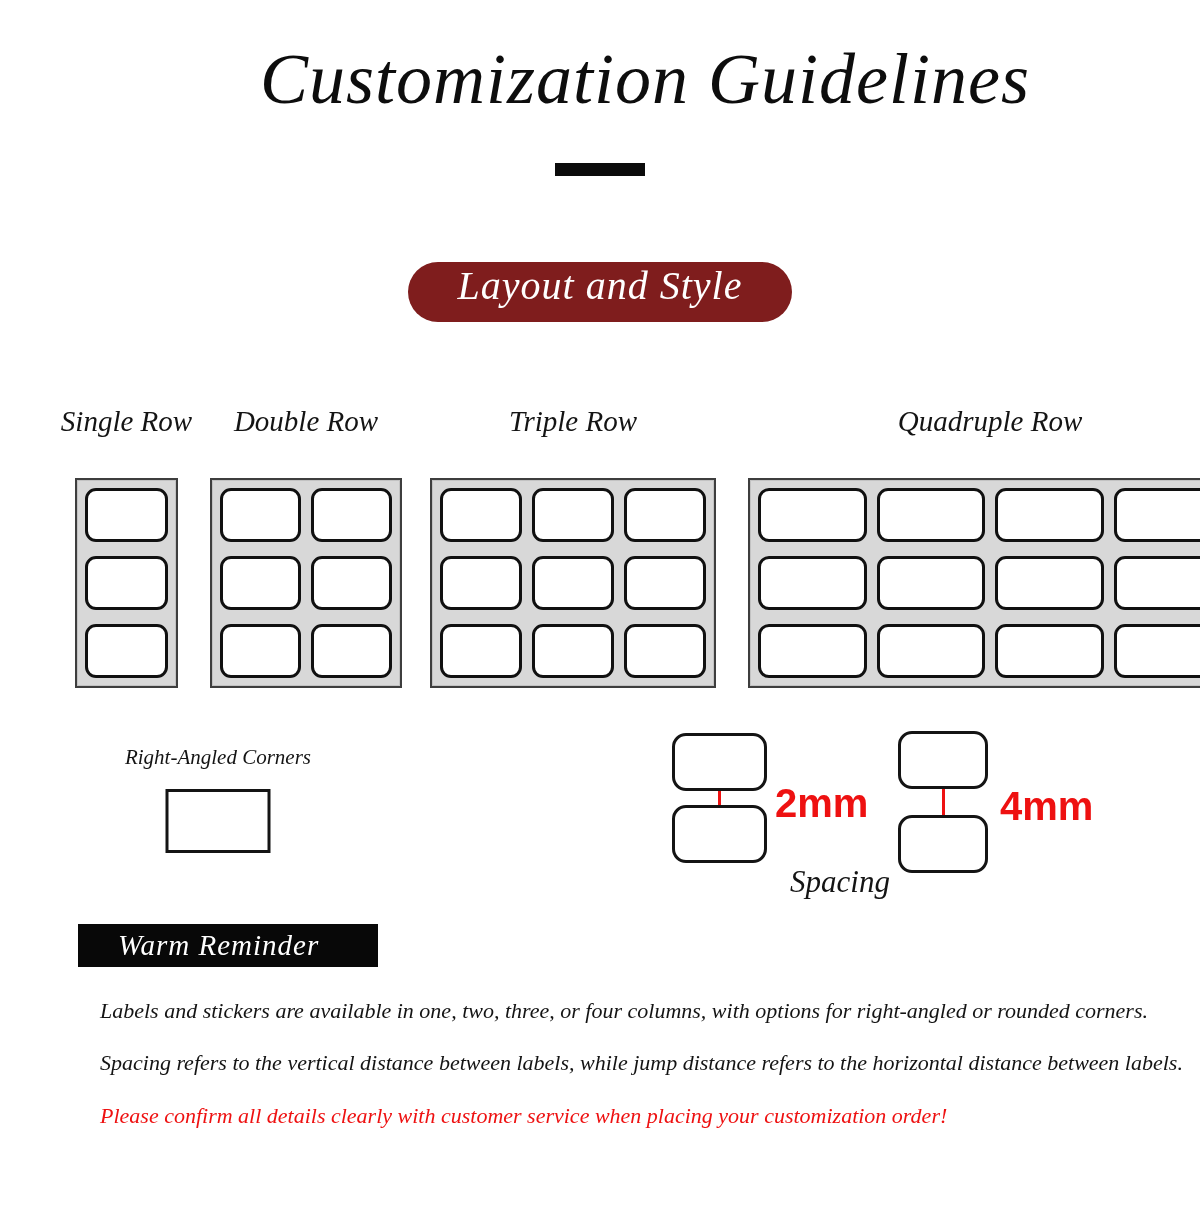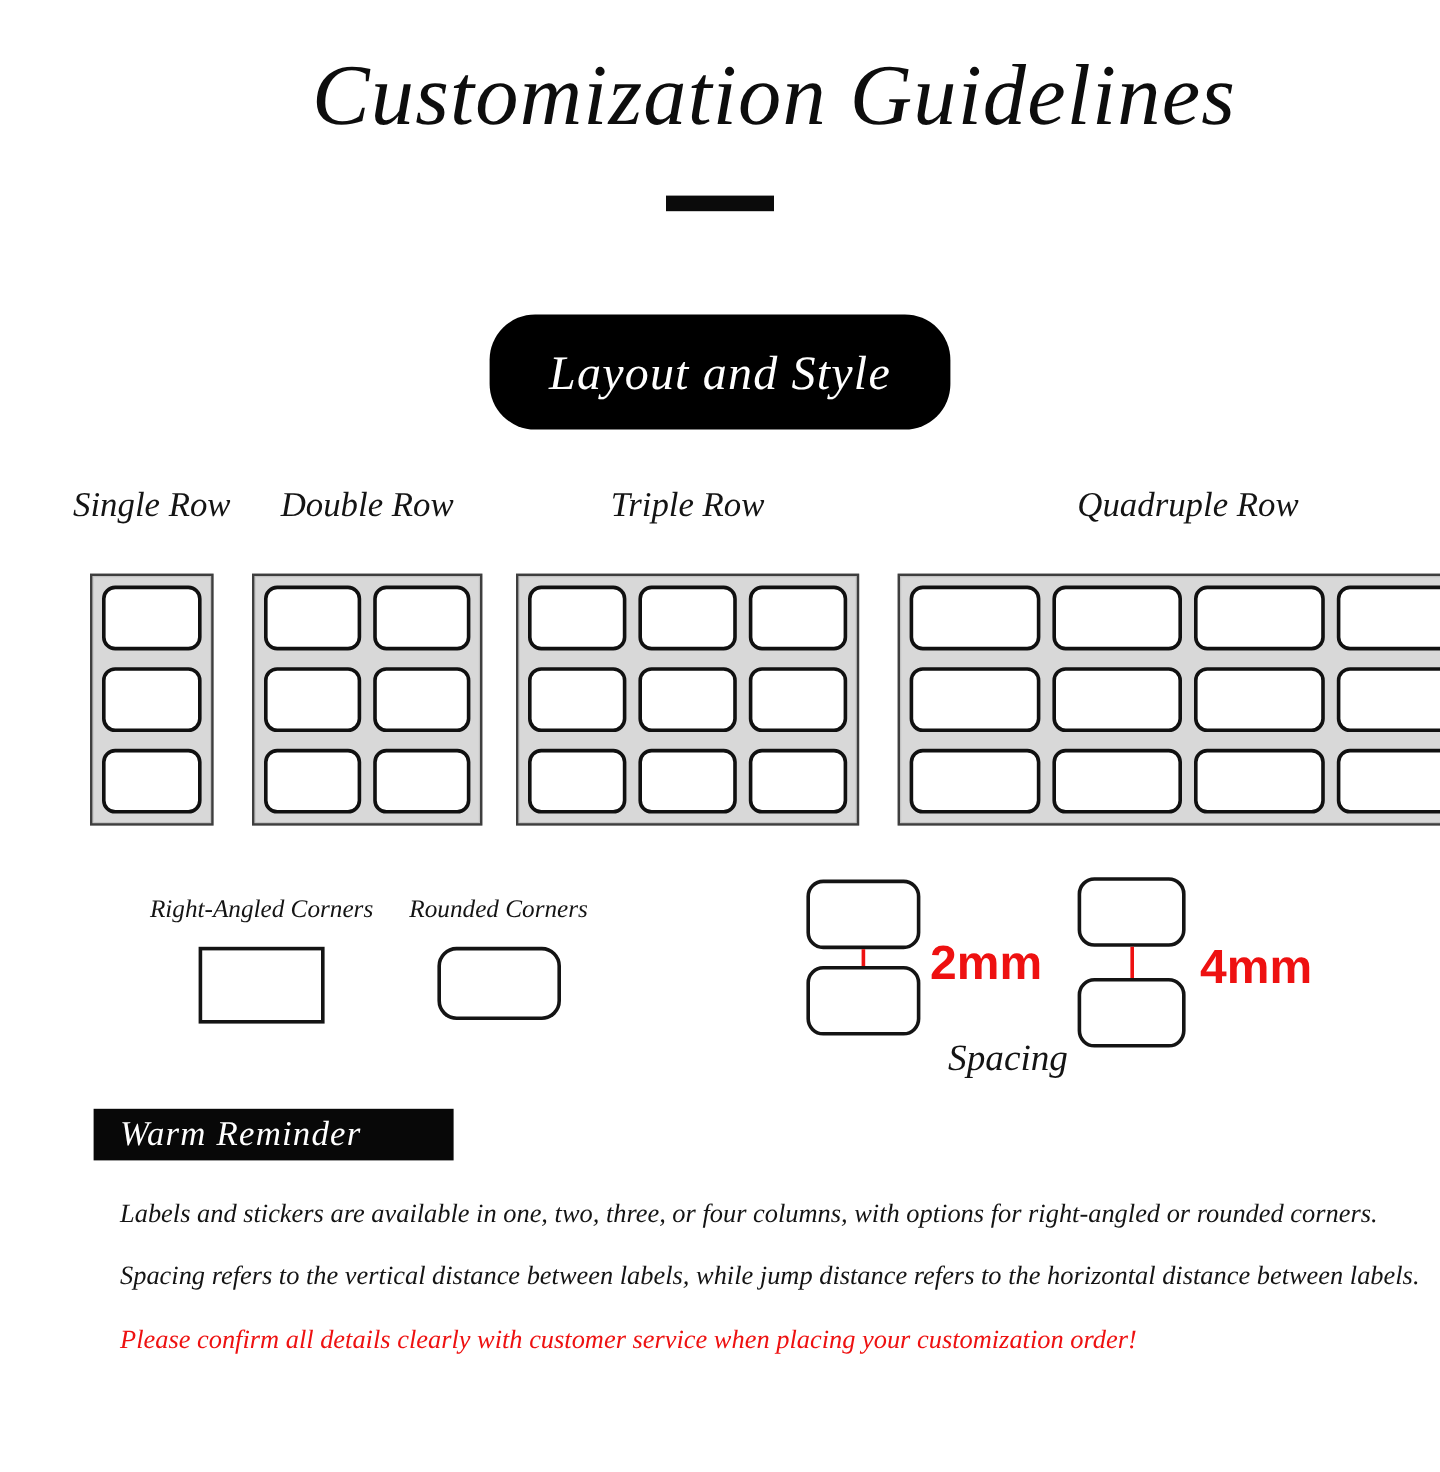--- a/index.html
+++ b/index.html
@@ -14,22 +14,22 @@
     position:absolute;top:40px;left:0;width:1200px;margin:0;
     text-align:center;font-size:72px;font-weight:500;font-style:italic;
     letter-spacing:1px;color:#0d0d0d;line-height:1.1;padding-left:45px;
   }
   .divider{
     position:absolute;left:555px;top:163px;width:90px;height:13px;background:#0b0b0b;
   }
 
   
   .pill{
-    position:absolute;left:408px;top:262px;width:384px;height:96px;
-    background:#000000;border-radius:38px;display:flex;align-items:center;justify-content:center;
+    position:absolute;left:408px;top:262px;width:384px;height:60px;
+    background:#7f1d1d;border-radius:38px;display:flex;justify-content:center;
   }
   .pill span{
     color:#ffffff;font-size:40px;font-style:italic;letter-spacing:1px;
   }
 
   
   .layout-group{position:absolute;top:405px;height:290px;}
   .lg1{left:75px;width:103px;text-align:right;}
   .lg2{left:210px;width:192px;}
   .lg3{left:430px;width:286px;}
@@ -79,21 +79,21 @@
   .sv1{left:775px;top:781px;}
   .sv2{left:1000px;top:784px;}
   .spacing-caption{
     position:absolute;left:750px;top:864px;width:180px;text-align:center;
     font-size:31px;font-style:italic;color:#141414;
   }
 
   
   .reminder-banner{
     position:absolute;left:78px;top:924px;width:300px;height:43px;
-    background:#080808;display:flex;align-items:center;box-sizing:border-box;padding-left:22px;
+    background:#080808;display:flex;align-items:center;box-sizing:border-box;padding-left:40px;
   }
   .reminder-banner span{color:#ffffff;font-size:29px;font-style:italic;letter-spacing:1px;}
 
   .body-line{
     position:absolute;left:100px;margin:0;white-space:nowrap;
     font-size:22px;font-style:italic;color:#141414;
   }
   .bl1{top:998px;}
   .bl2{top:1050px;text-align:center;}
   .bl3{top:1103px;color:var(--red,#ee1111);}
@@ -158,24 +158,20 @@
         <div class="cell"></div>
         <div class="cell"></div>
         <div class="cell"></div>
       </div>
   </div>
 
   <div class="corner-group cg1">
     <div class="corner-label">Right-Angled Corners</div>
     <div class="corner-shape square"></div>
   </div>
-  <div class="corner-group cg2">
-    <div class="corner-label">Rounded Corners</div>
-    <div class="corner-shape rounded"></div>
-  </div>
 
   <div class="spacing-pair sp1">
     <div class="sp-box"></div>
     <div class="sp-gap" style="height: 14px;">
       <span class="red-line"></span>
     </div>
     <div class="sp-box"></div>
   </div>
   <div class="spacing-value sv1">2mm</div>
 

